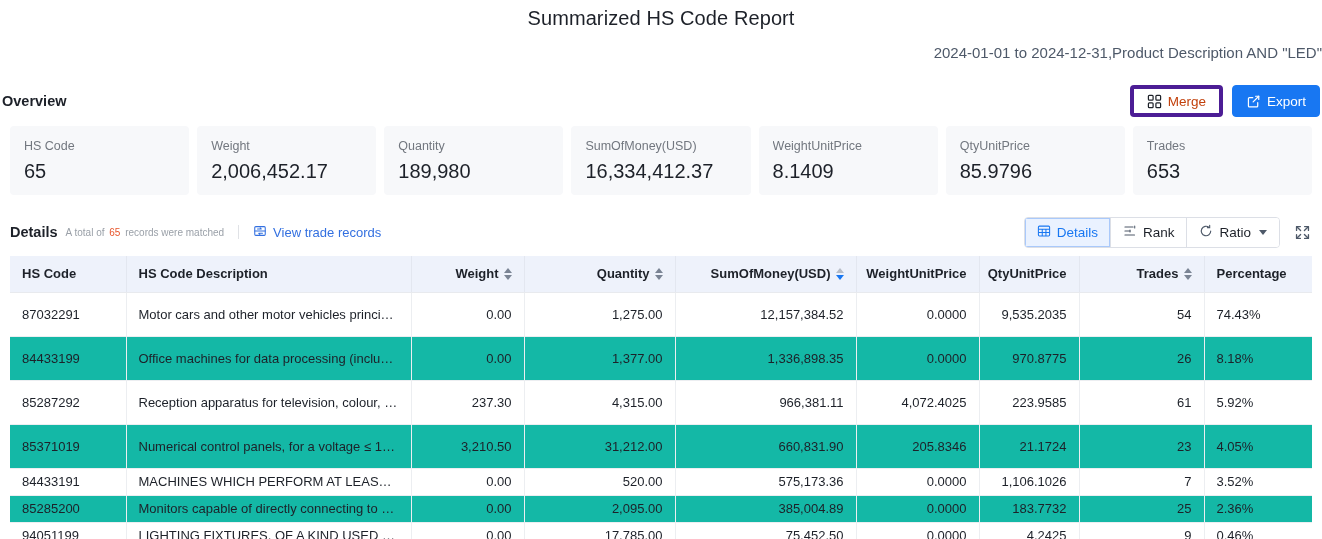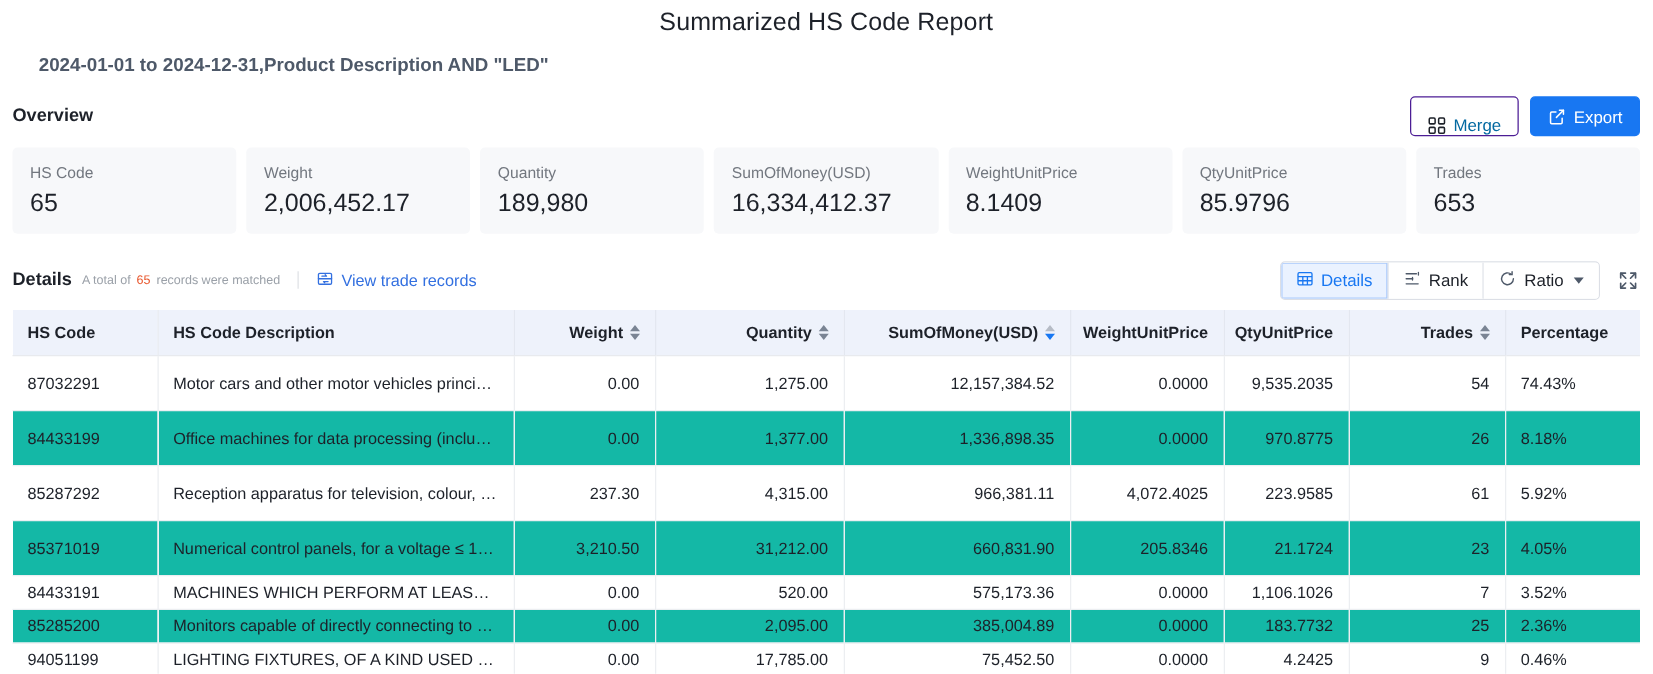--- a/index.html
+++ b/index.html
@@ -15,35 +15,35 @@
   
   .report-title {
     text-align: center;
     font-size: 20px;
     font-weight: 400;
     color: #1d2129;
     padding-top: 7px;
     letter-spacing: 0.1px;
   }
   .report-subtitle {
-    text-align: left;
+    text-align: right;
     font-size: 15px;
-    font-weight: 700;
+    font-weight: 400;
     color: #4e5969;
     padding-top: 14px;
     margin-left: 31px;
   }
 
   
   .overview-bar {
     display: flex;
     align-items: center;
     justify-content: space-between;
-    padding: 0 10px;
-    margin-top: 16px;
+    padding: 0 2px;
+    margin-top: 24px;
     height: 32px;
   }
   .overview-label {
     font-size: 14.5px;
     font-weight: 600;
     color: #1d2129;
   }
   .overview-actions { display: flex; gap: 9px; align-items: center; }
 
   .btn {
@@ -53,23 +53,22 @@
     height: 32px;
     padding: 0 13px;
     border-radius: 4px;
     font-size: 13.5px;
     cursor: pointer;
     white-space: nowrap;
     user-select: none;
   }
   .btn-default {
     background: #ffffff;
-    border: 1px solid #4c1d95;
-    color: #0369a1;
-    align-items: flex-end;
+    border: 4px solid #4c1d95;
+    color: #c2410c;
   }
   .btn-primary {
     background: #1877f2;
     border: 1px solid #1877f2;
     color: #ffffff;
   }
   .btn svg { display: block; }
 
   
   .stats {

